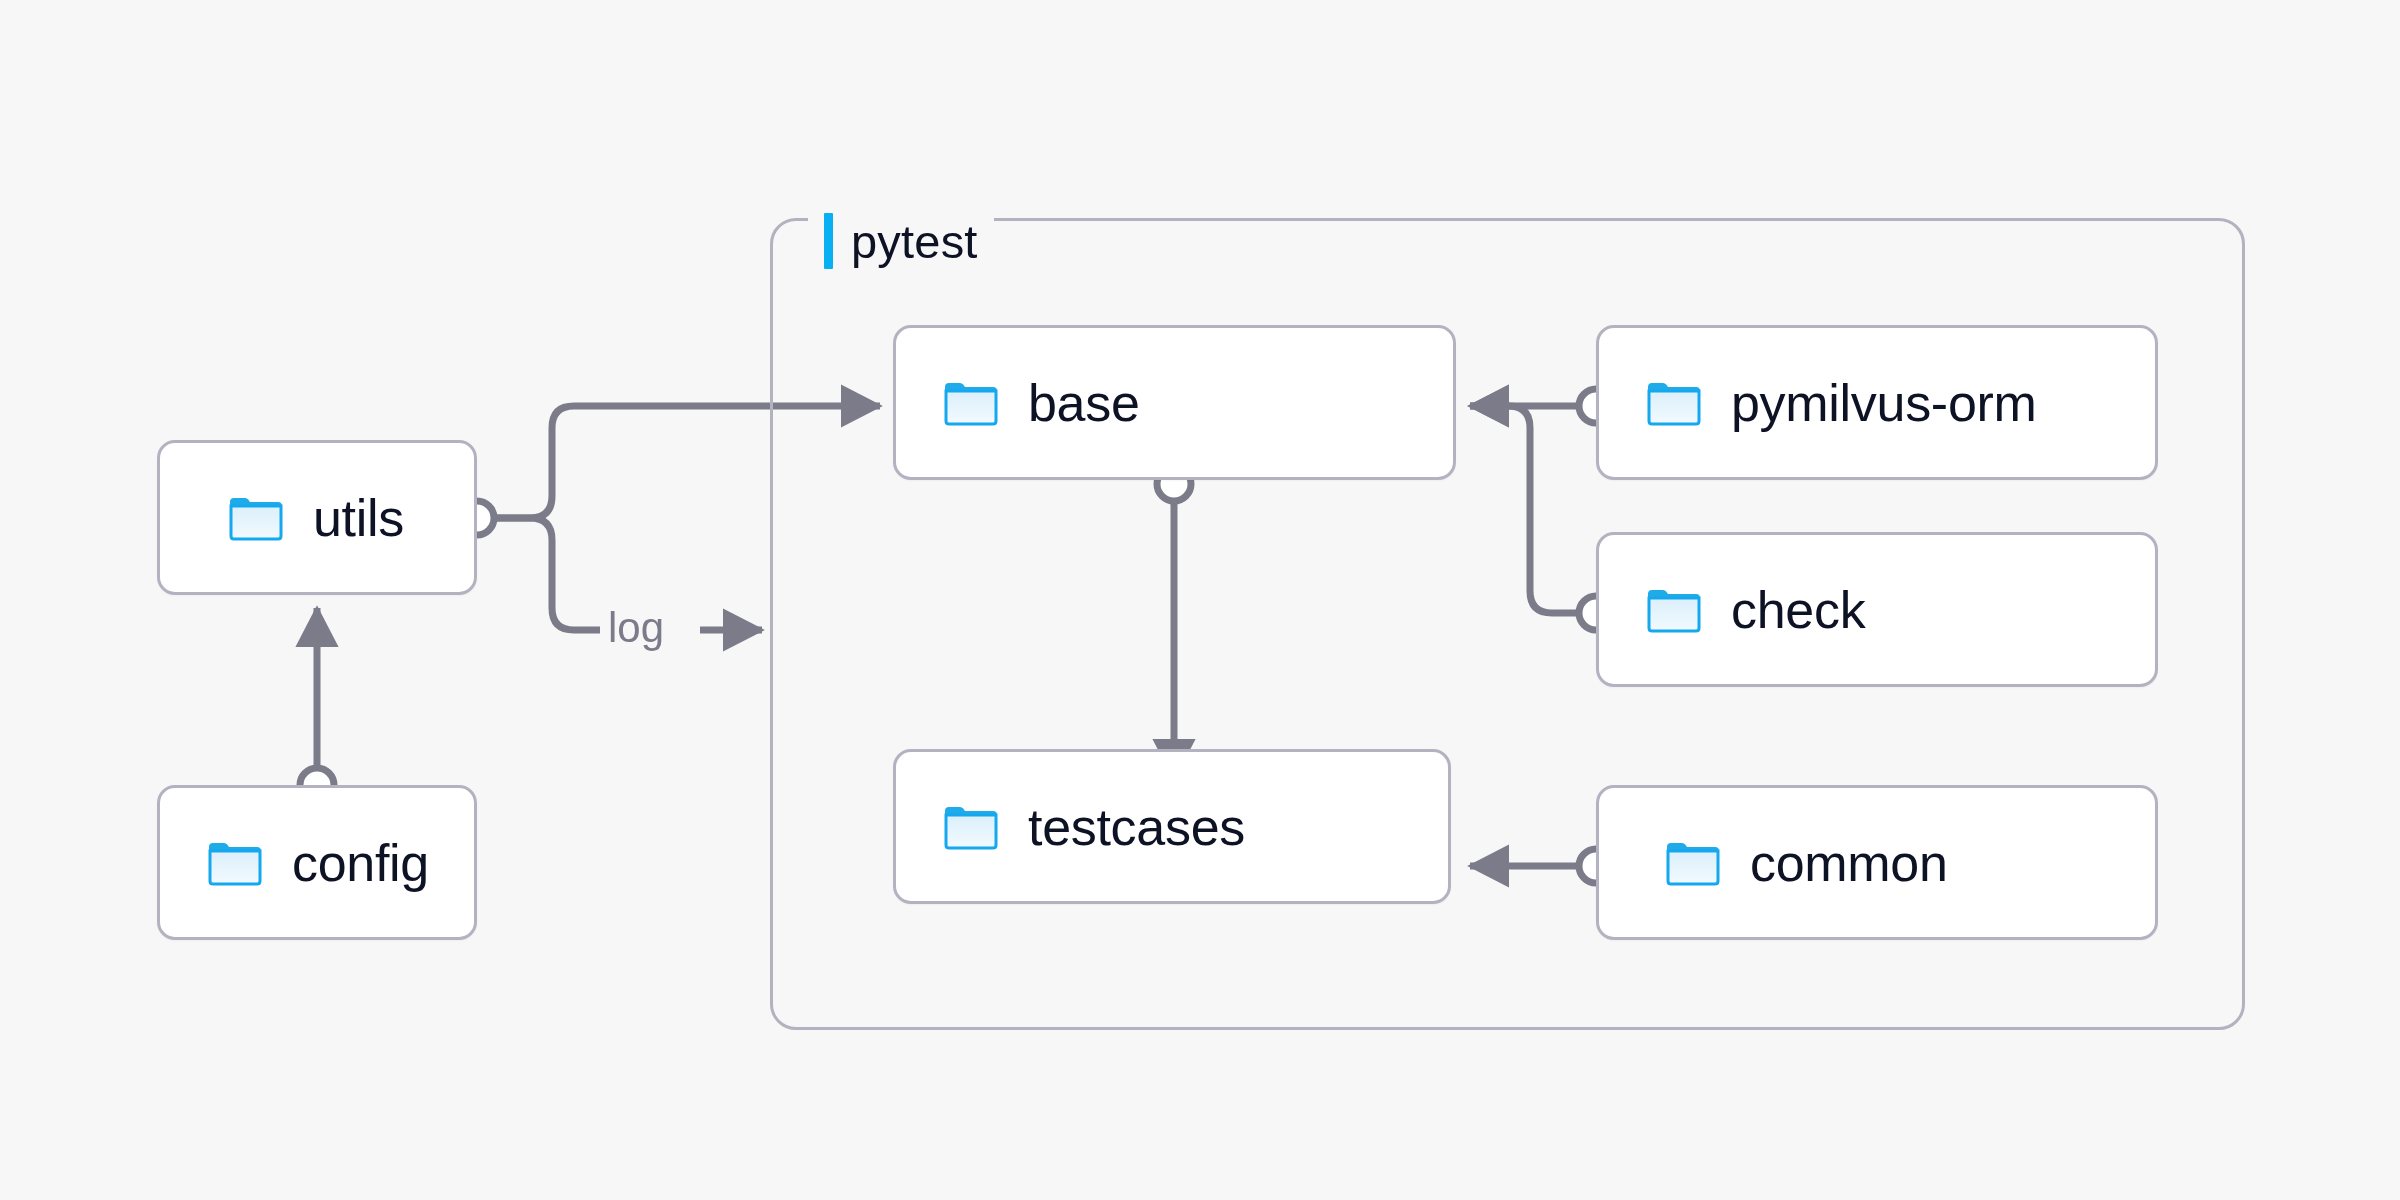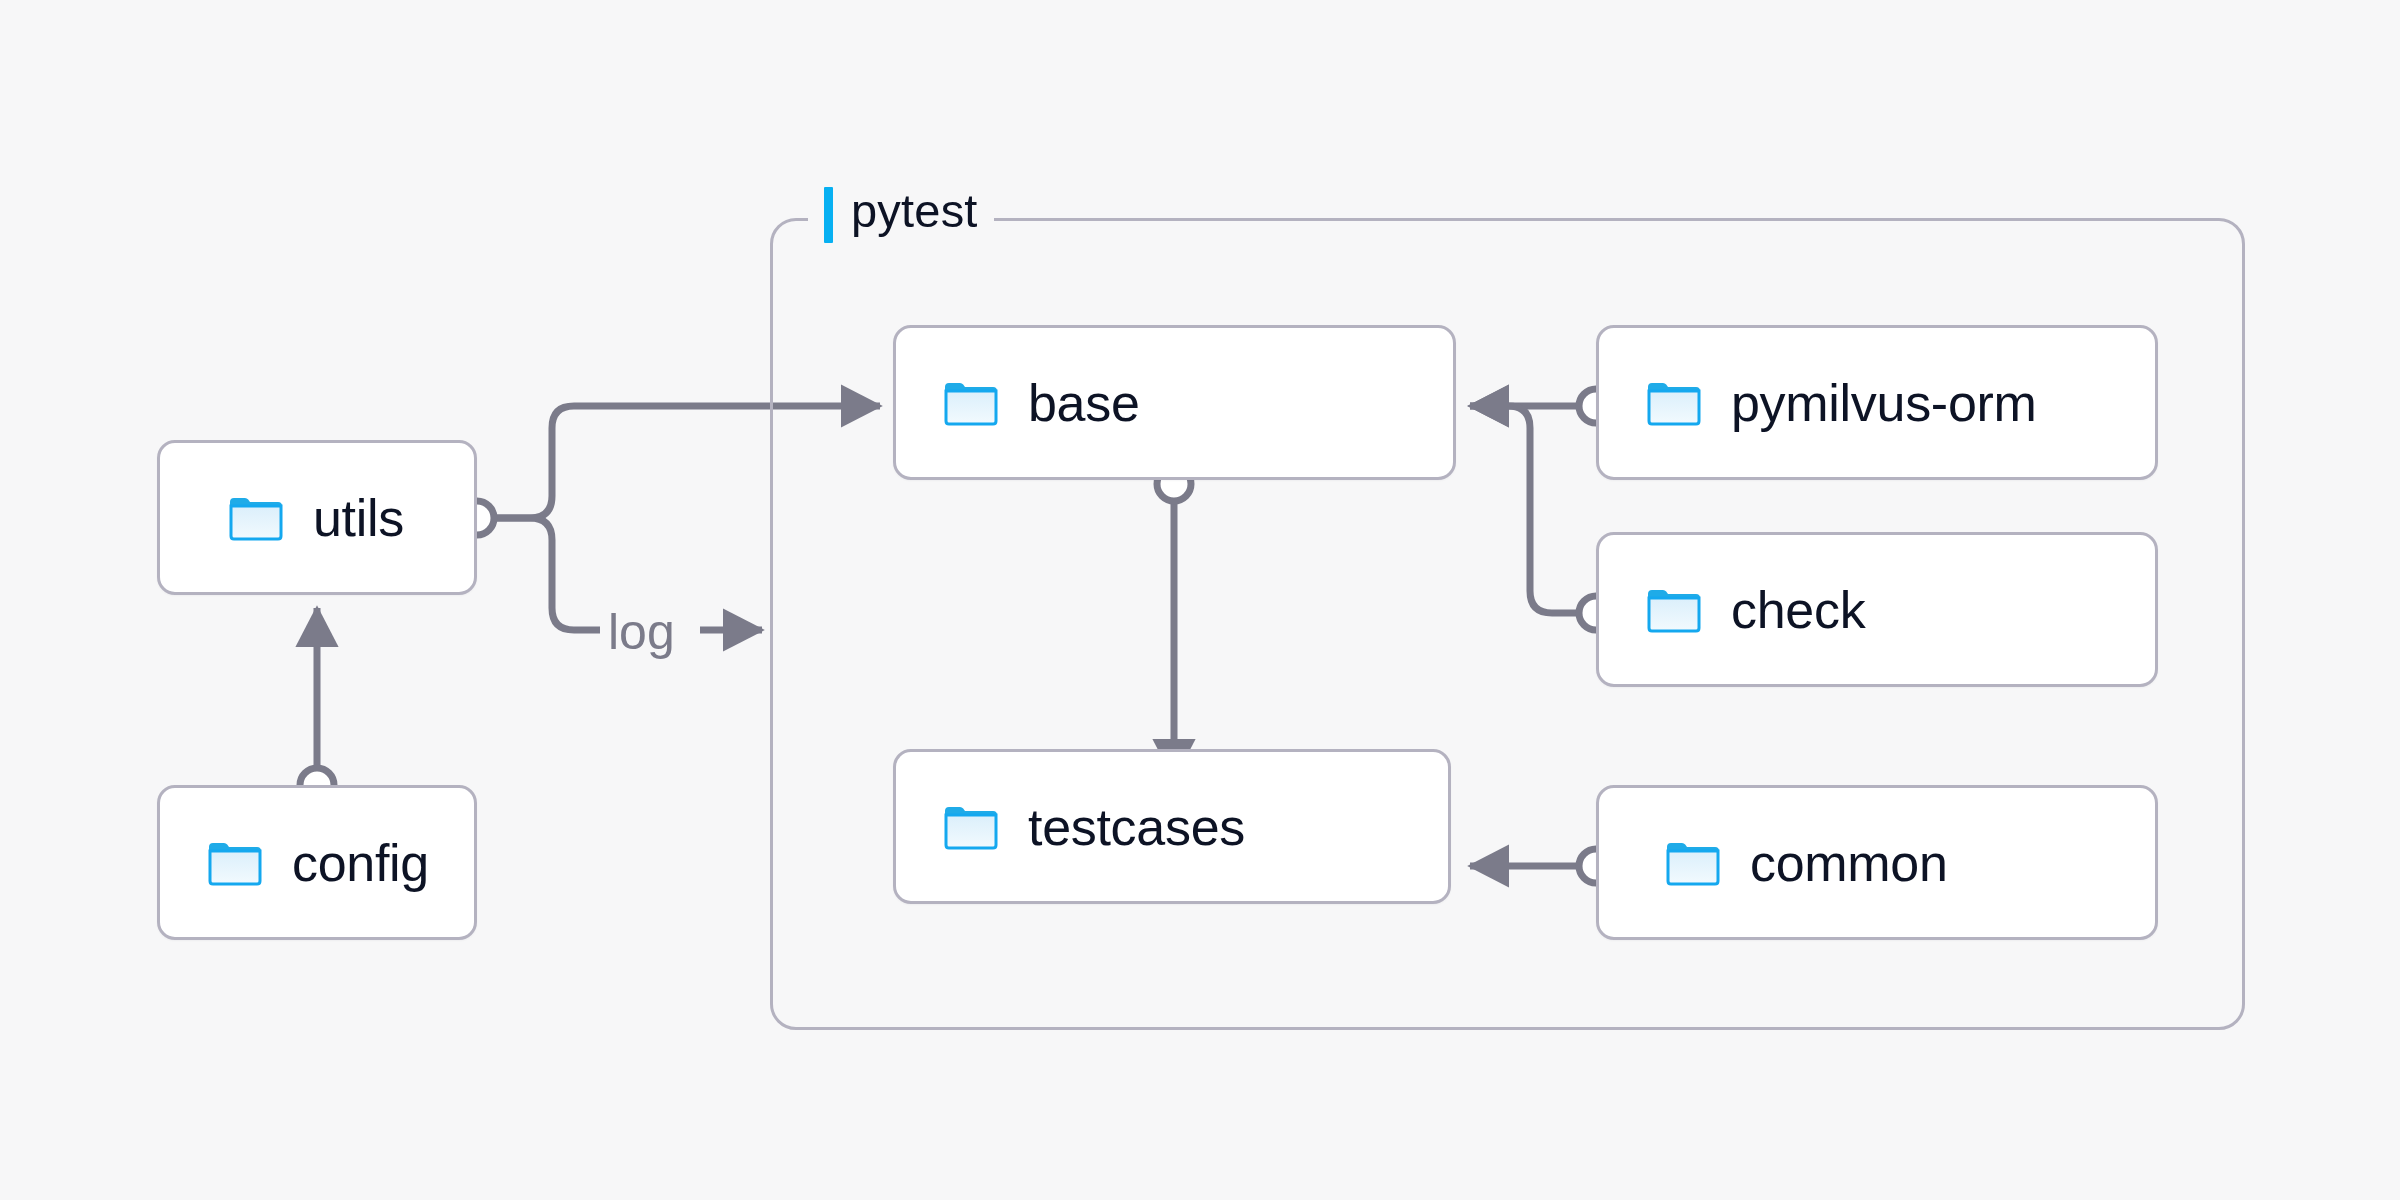--- a/index.html
+++ b/index.html
@@ -28,24 +28,26 @@
   .group-box {
     position: absolute;
     border: 3px solid #b4b2c0;
     border-radius: 26px;
     background: transparent;
     box-sizing: border-box;
   }
   .group-label {
     position: absolute;
     display: flex;
+    align-items: center;
     gap: 18px;
     background: #f7f7f8;
     padding: 0 16px;
     height: 62px;
+    margin-top: 23px;
   }
   .group-accent-bar {
     width: 9px;
     height: 56px;
     background: #07b0f2;
     border-radius: 1px;
     flex: 0 0 auto;
   }
   .group-label-text {
     font-size: 47px;
@@ -84,21 +86,21 @@
   .folder-icon {
     width: 58px;
     height: 50px;
     flex: 0 0 auto;
     display: block;
   }
 
   
   .edge-label {
     position: absolute;
-    font-size: 50px;
+    font-size: 42px;
     color: #7b7b8a;
     line-height: 1;
     white-space: nowrap;
     background: #f7f7f8;
     padding: 2px 8px;
   }
 </style>
 </head>
 <body>
 

